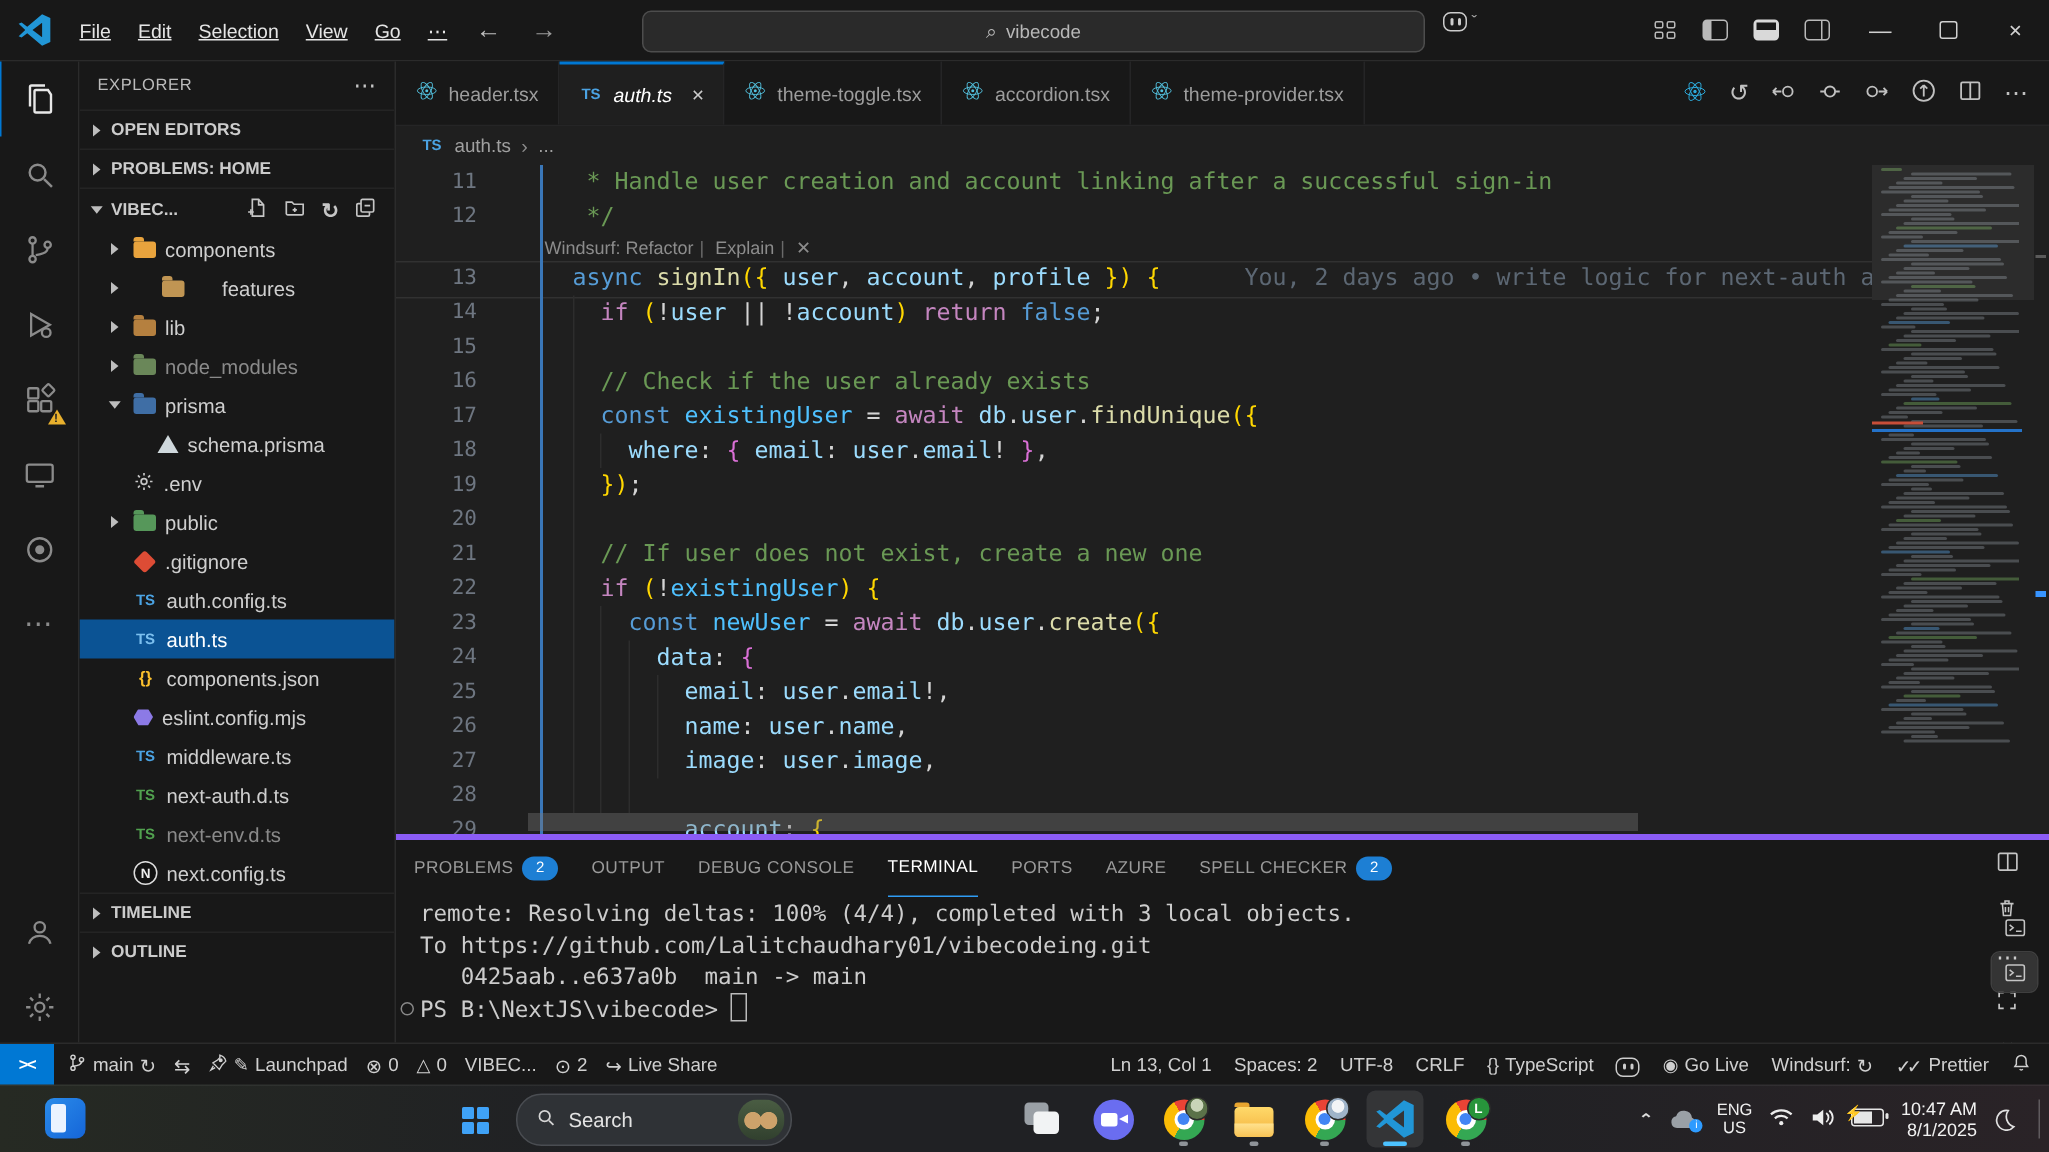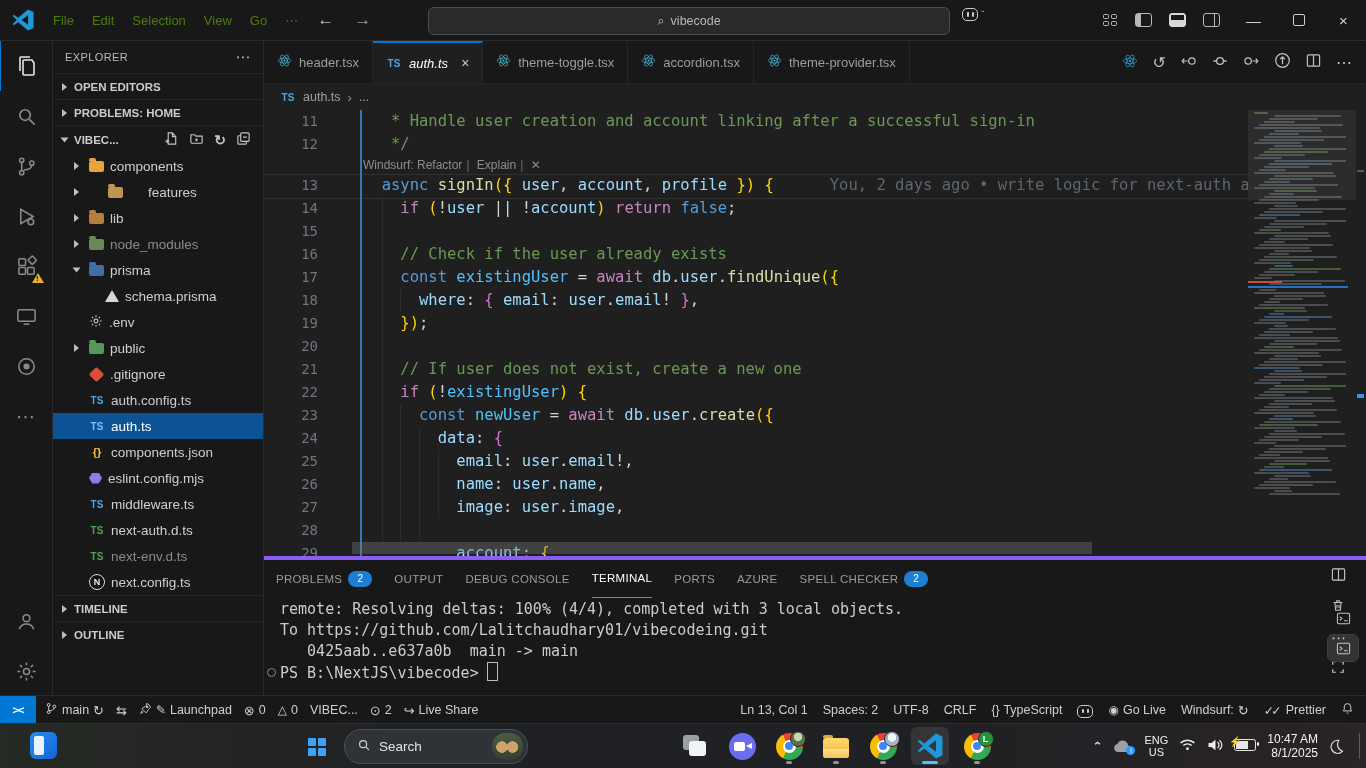--- a/index.html
+++ b/index.html
@@ -1,21 +1,21 @@
 <!DOCTYPE html>
 <html><head>
 <meta charset="utf-8">
 <style>
   html,body{margin:0;padding:0;background:#000;font-family:"Liberation Sans",sans-serif;}
   .screen{position:relative;width:1366px;height:768px;background:#1f1f1f;overflow:hidden;color:#ccc;font-size:13px;}
   
   .titlebar{position:absolute;top:0;left:0;right:0;height:40px;background:#181818;border-bottom:1px solid #2b2b2b;display:flex;align-items:center;}
   .vsc-logo{width:22px;height:22px;margin:0 10px 0 12px;display:inline-flex;}
   .menus{display:flex;align-items:center;}
-  .menu-item{padding:4px 9px;color:#4d7c0f;border-radius:5px;cursor:default;}
+  .menu-item{padding:4px 9px;color:#e5e5e5;border-radius:5px;cursor:default;text-decoration:underline;}
   .nav-arrow{font-size:17px;color:#bdbdbd;padding:0 10px;}
   .nav-arrow.fwd{color:#9a9a9a;}
   .searchbox{position:absolute;left:428px;top:7px;width:520px;height:26px;background:#2a2a2a;border:1px solid #4d4d4d;border-radius:6px;display:flex;align-items:center;justify-content:center;gap:6px;color:#b8b8b8;font-size:12.5px;}
   .cop-wrap{position:absolute;left:962px;top:8px;display:flex;align-items:center;gap:3px;color:#ccc;}
   .cop{width:14px;height:11px;border:1.4px solid #ccc;border-radius:5px;display:inline-flex;gap:3px;align-items:center;justify-content:center;}
   .cop i{width:2px;height:4.5px;background:#ccc;border-radius:1px;}
   .chev-d{font-size:11px;color:#aaa;}
   .lay-icons{position:absolute;left:1103px;top:0;height:40px;display:flex;align-items:center;gap:17px;}
   .lay{width:15px;height:12px;border:1.2px solid #b9b9b9;border-radius:3px;position:relative;display:inline-block;}
   .lay-grid{border:none;width:15px;height:13px;display:grid;grid-template-columns:6px 6px;grid-template-rows:5px 5px;gap:2px;}

